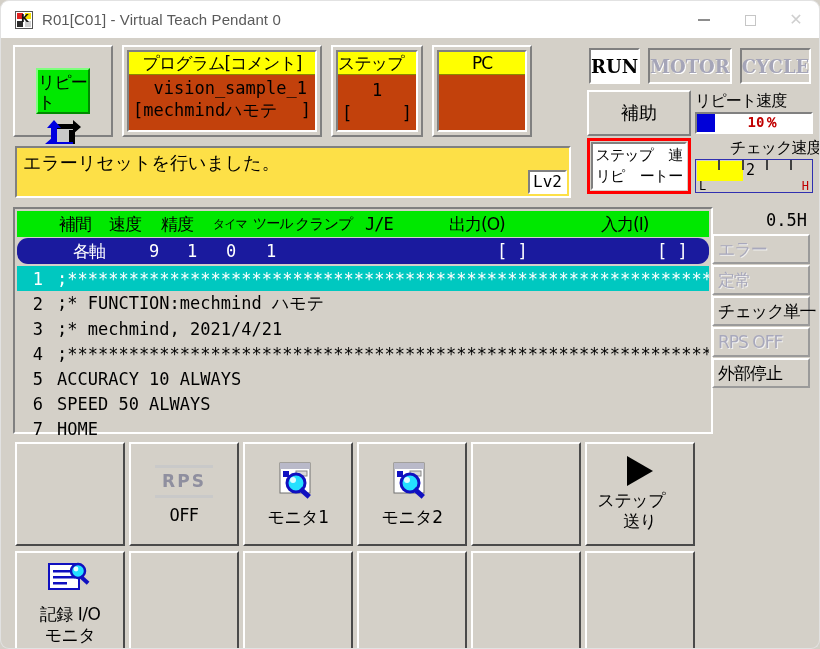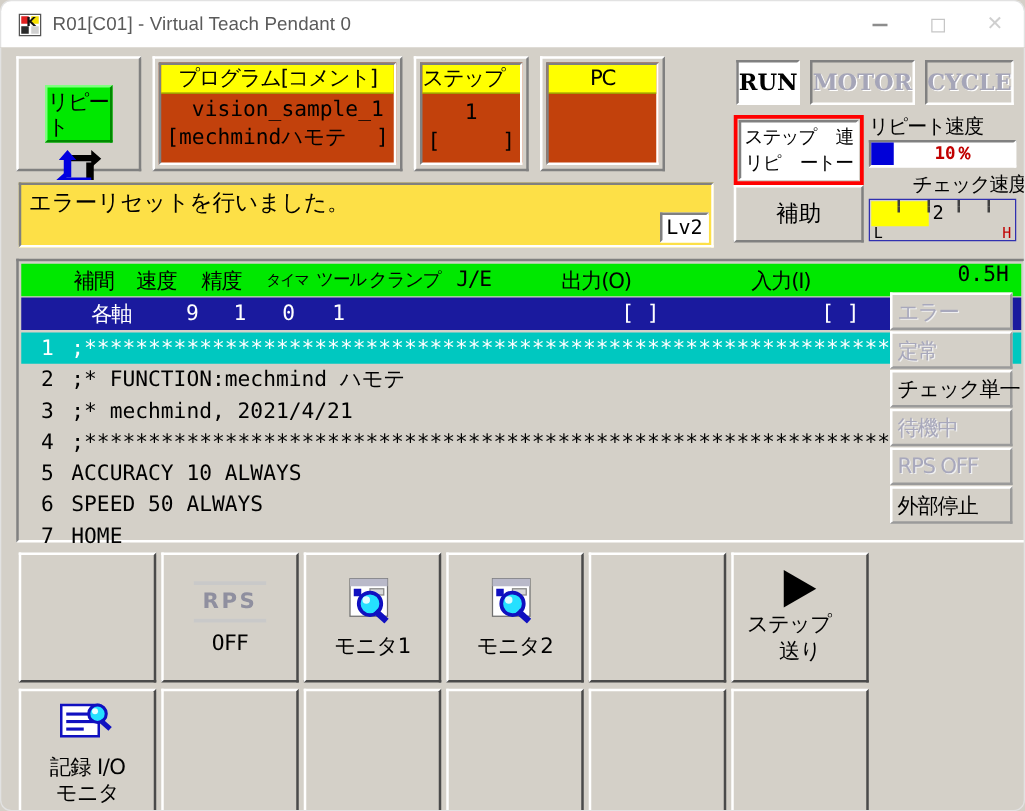--- a/index.html
+++ b/index.html
@@ -170,34 +170,34 @@
               font-family:"DejaVu Sans",sans-serif; }
   #lv-badge {
     position:absolute; right:2px; bottom:2px; background:#ffffff;
     font-size:16px; padding:0 3px; line-height:20px; color:#000;
     font-family:"DejaVu Sans Mono",monospace;
     border-top:2px solid #808080;border-left:2px solid #808080;
     border-right:2px solid #ffffff;border-bottom:2px solid #ffffff;
   }
 
   
-  #list-wrap { position:absolute; left:12px; top:169px; width:808px; height:227px;
+  #list-wrap { position:absolute; left:12px; top:169px; width:700px; height:227px;
                background:#d4d0c8; padding:2px;
                border-top:2px solid #808080;border-left:2px solid #808080;
                border-right:2px solid #ffffff;border-bottom:2px solid #ffffff; }
   #col-head {
     height:26px; background:#00e800; color:#000; font-size:17px;
     font-family:"DejaVu Sans",sans-serif; letter-spacing:-1px;
     display:flex; align-items:center; white-space:nowrap;
   }
   #col-head span { display:inline-block; }
   #axis-row {
     height:26px; background:#1a1a9e; color:#ffffff; font-size:17px;
     font-family:"DejaVu Sans Mono",monospace; display:flex; align-items:center;
-    white-space:nowrap; margin-top:1px;
+    white-space:nowrap; margin-top:1px;border-radius:11px;
   }
   #code { margin-top:2px; }
   .cline { height:25px; display:flex; align-items:center; font-size:17px;
            font-family:"DejaVu Sans Mono",monospace; color:#000; white-space:nowrap;
            overflow:hidden; }
   .cline.sel { background:#00c8c0; }
   .cline .ln { width:40px; text-align:right; padding-right:14px; flex:0 0 auto; }
   .cline .src { flex:1; overflow:hidden; }
   #code .sel .src, #code .sel .ln { color:#ffffff; }
 
@@ -319,27 +319,27 @@
         <div class="mode off">
             <div class="face">MOTOR</div>
           </div>
         <div class="mode off">
             <div class="face">CYCLE</div>
           </div>
       </div>
 
       <div id="aux-row">
         <div id="aux-col">
+          <div id="aux-btn">補助</div>
           <div id="stepmode-wrap">
             <div id="stepmode">
               <div>ステップ゚連</div>
               <div>リピ゚ートー</div>
             </div>
           </div>
-          <div id="aux-btn">補助</div>
         </div>
 
         <div id="spd-col">
           <div class="spd-label">リピート速度</div>
           <div id="rep-bar">
             <div class="fill"></div>
             <div class="pct">10％</div>
           </div>
           <div class="spd-label" style="margin-top:3px;margin-left:35px;">チェック速度</div>
           <div id="chk-gauge">
@@ -426,21 +426,20 @@
         </div>
       </div>
     </div>
 
     <div id="clock">0.5H</div>
 
     <div id="statcol">
       <div class="statbtn off">エラー</div>
       <div class="statbtn off">定常</div>
       <div class="statbtn on">チェック単一</div>
-      <div class="statbtn off">待機中</div>
       <div class="statbtn off">RPS OFF</div>
       <div class="statbtn on">外部停止</div>
     </div>
 
     <div id="fk-top">
       <div class="fk"></div>
 
       <div class="fk">
         <div class="fk-ico rps-lines">
           <div class="l"></div>

